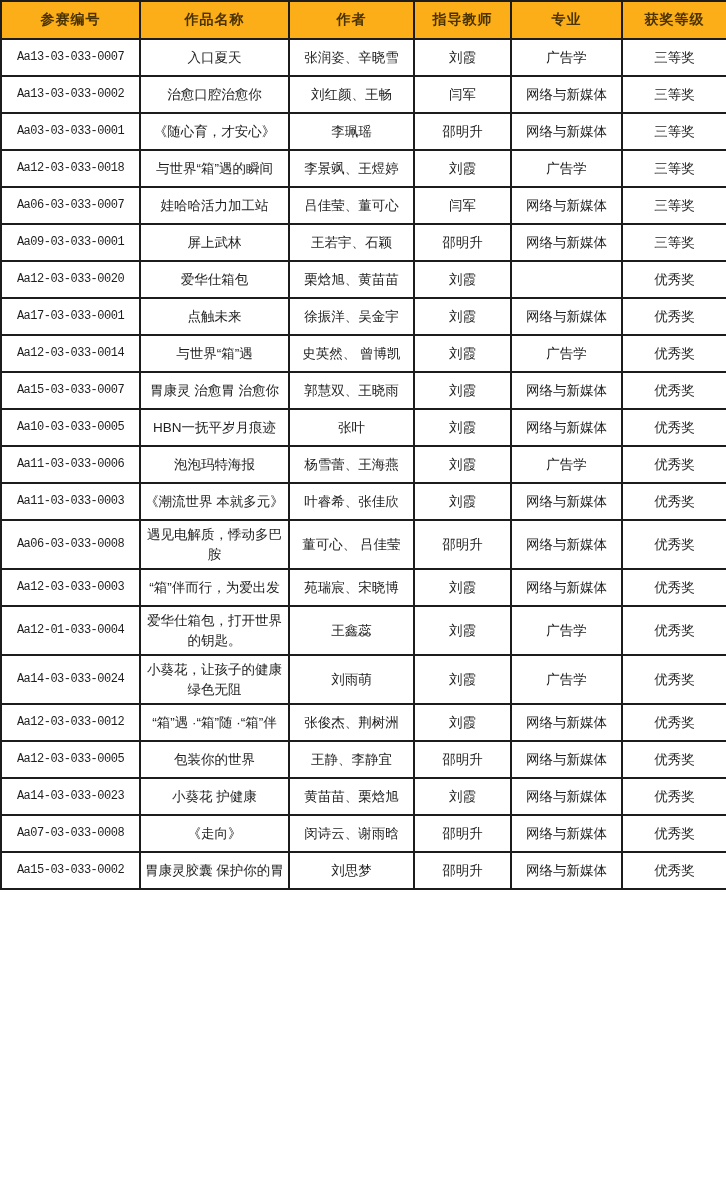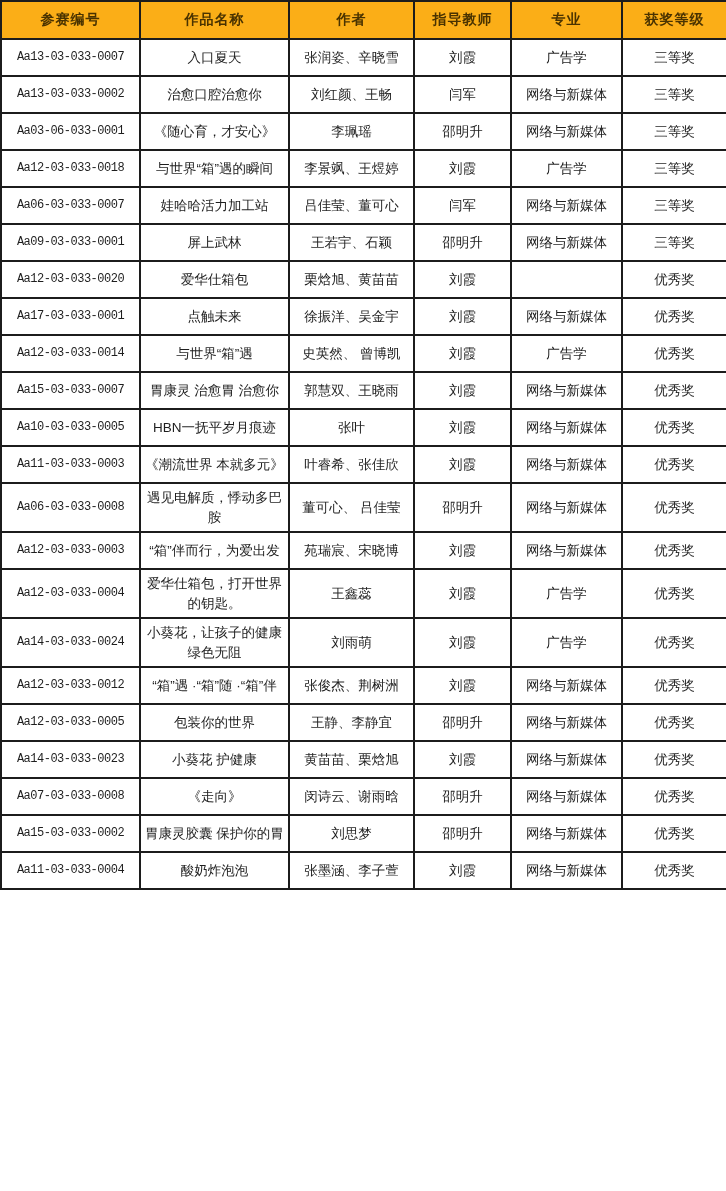--- a/index.html
+++ b/index.html
@@ -89,21 +89,21 @@
         </tr>
         <tr>
           <td class="cell-id">Aa13-03-033-0002</td>
           <td class="cell-title">治愈口腔治愈你</td>
           <td class="cell-author">刘红颜、王畅</td>
           <td class="cell-adv">闫军</td>
           <td class="cell-major">网络与新媒体</td>
           <td class="cell-award">三等奖</td>
         </tr>
         <tr>
-          <td class="cell-id">Aa03-06-033-0001</td>
+          <td class="cell-id">Aa03-03-033-0001</td>
           <td class="cell-title">《随心育，才安心》</td>
           <td class="cell-author">李珮瑶</td>
           <td class="cell-adv">邵明升</td>
           <td class="cell-major">网络与新媒体</td>
           <td class="cell-award">三等奖</td>
         </tr>
         <tr>
           <td class="cell-id">Aa12-03-033-0018</td>
           <td class="cell-title">与世界“箱”遇的瞬间</td>
           <td class="cell-author">李景飒、王煜婷</td>
@@ -161,20 +161,28 @@
         </tr>
         <tr>
           <td class="cell-id">Aa10-03-033-0005</td>
           <td class="cell-title">HBN一抚平岁月痕迹</td>
           <td class="cell-author">张叶</td>
           <td class="cell-adv">刘霞</td>
           <td class="cell-major">网络与新媒体</td>
           <td class="cell-award">优秀奖</td>
         </tr>
         <tr>
+          <td class="cell-id">Aa11-03-033-0006</td>
+          <td class="cell-title">泡泡玛特海报</td>
+          <td class="cell-author">杨雪蕾、王海燕</td>
+          <td class="cell-adv">刘霞</td>
+          <td class="cell-major">广告学</td>
+          <td class="cell-award">优秀奖</td>
+        </tr>
+        <tr>
           <td class="cell-id">Aa11-03-033-0003</td>
           <td class="cell-title">《潮流世界 本就多元》</td>
           <td class="cell-author">叶睿希、张佳欣</td>
           <td class="cell-adv">刘霞</td>
           <td class="cell-major">网络与新媒体</td>
           <td class="cell-award">优秀奖</td>
         </tr>
         <tr>
           <td class="cell-id">Aa06-03-033-0008</td>
           <td class="cell-title">遇见电解质，悸动多巴胺</td>
@@ -185,21 +193,21 @@
         </tr>
         <tr>
           <td class="cell-id">Aa12-03-033-0003</td>
           <td class="cell-title">“箱”伴而行，为爱出发</td>
           <td class="cell-author">苑瑞宸、宋晓博</td>
           <td class="cell-adv">刘霞</td>
           <td class="cell-major">网络与新媒体</td>
           <td class="cell-award">优秀奖</td>
         </tr>
         <tr>
-          <td class="cell-id">Aa12-03-033-0004</td>
+          <td class="cell-id">Aa12-01-033-0004</td>
           <td class="cell-title">爱华仕箱包，打开世界的钥匙。</td>
           <td class="cell-author">王鑫蕊</td>
           <td class="cell-adv">刘霞</td>
           <td class="cell-major">广告学</td>
           <td class="cell-award">优秀奖</td>
         </tr>
         <tr>
           <td class="cell-id">Aa14-03-033-0024</td>
           <td class="cell-title">小葵花，让孩子的健康绿色无阻</td>
           <td class="cell-author">刘雨萌</td>
@@ -237,26 +245,18 @@
           <td class="cell-author">闵诗云、谢雨晗</td>
           <td class="cell-adv">邵明升</td>
           <td class="cell-major">网络与新媒体</td>
           <td class="cell-award">优秀奖</td>
         </tr>
         <tr>
           <td class="cell-id">Aa15-03-033-0002</td>
           <td class="cell-title">胃康灵胶囊 保护你的胃</td>
           <td class="cell-author">刘思梦</td>
           <td class="cell-adv">邵明升</td>
-          <td class="cell-major">网络与新媒体</td>
-          <td class="cell-award">优秀奖</td>
-        </tr>
-        <tr>
-          <td class="cell-id">Aa11-03-033-0004</td>
-          <td class="cell-title">酸奶炸泡泡</td>
-          <td class="cell-author">张墨涵、李子萱</td>
-          <td class="cell-adv">刘霞</td>
           <td class="cell-major">网络与新媒体</td>
           <td class="cell-award">优秀奖</td>
         </tr>
       </tbody>
   </table>
 </div>
 
 </body></html>

